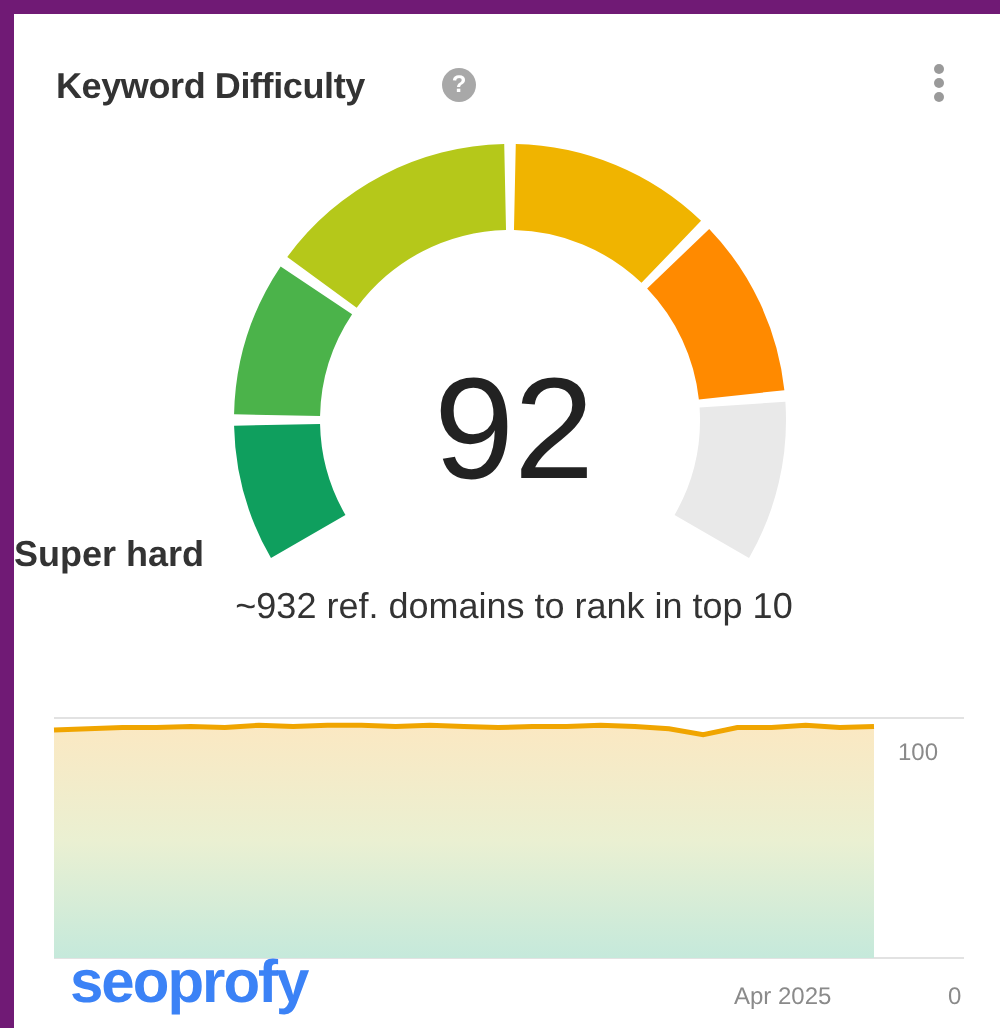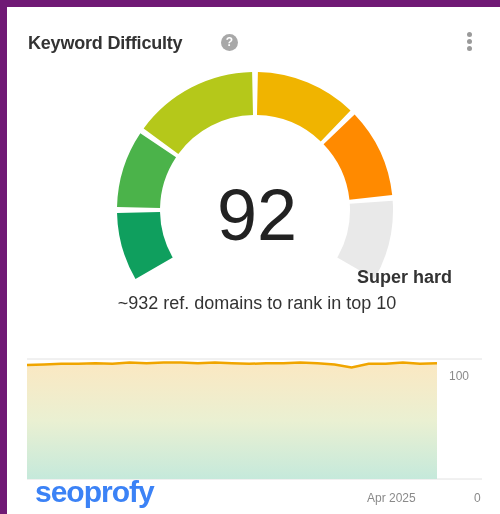--- a/index.html
+++ b/index.html
@@ -4,21 +4,21 @@
 <style>
   html,body{margin:0;padding:0;background:#fff;}
   body{width:500px;height:514px;overflow:hidden;font-family:"Liberation Sans",sans-serif;}
   .card{position:absolute;left:0;top:0;width:498px;height:512px;border:7px solid #701a75;background:#fff;text-decoration:underline;}
   .title{position:absolute;left:21px;top:26px;font-size:18px;font-weight:bold;color:#333;letter-spacing:-0.2px;}
   .help{position:absolute;left:214px;top:27px;width:17px;height:17px;border-radius:50%;background:#a8a8a8;color:#fff;font-size:12px;font-weight:bold;text-align:center;line-height:17px;}
   .menu{position:absolute;left:455px;top:24px;width:14px;height:24px;cursor:pointer;}
   .menu span{display:block;width:5px;height:5px;border-radius:50%;background:#9a9a9a;margin:1px auto 2px;}
   #gauge{position:absolute;left:0;top:0;}
   .score{position:absolute;left:0;width:500px;top:172px;text-align:center;font-size:72px;color:#222;line-height:1;}
-  .label{position:absolute;left:0;width:445px;top:260px;text-align:right;font-size:18px;font-weight:bold;color:#333;}
+  .label{position:absolute;left:0;width:445px;top:260px;text-align:left;font-size:18px;font-weight:bold;color:#333;}
   .sub{position:absolute;left:0;width:500px;top:286px;text-align:center;font-size:18px;color:#333;}
   #chart{position:absolute;left:0;top:340px;}
   .axis-lbl{position:absolute;font-size:12px;color:#8a8a8a;}
   .wm{position:absolute;left:28px;top:468px;font-size:30px;color:#3b82f6;font-weight:bold;letter-spacing:-1px;}
 </style>
 </head>
 <body>
 
 <div class="card">
   <div class="title">Keyword Difficulty</div>

